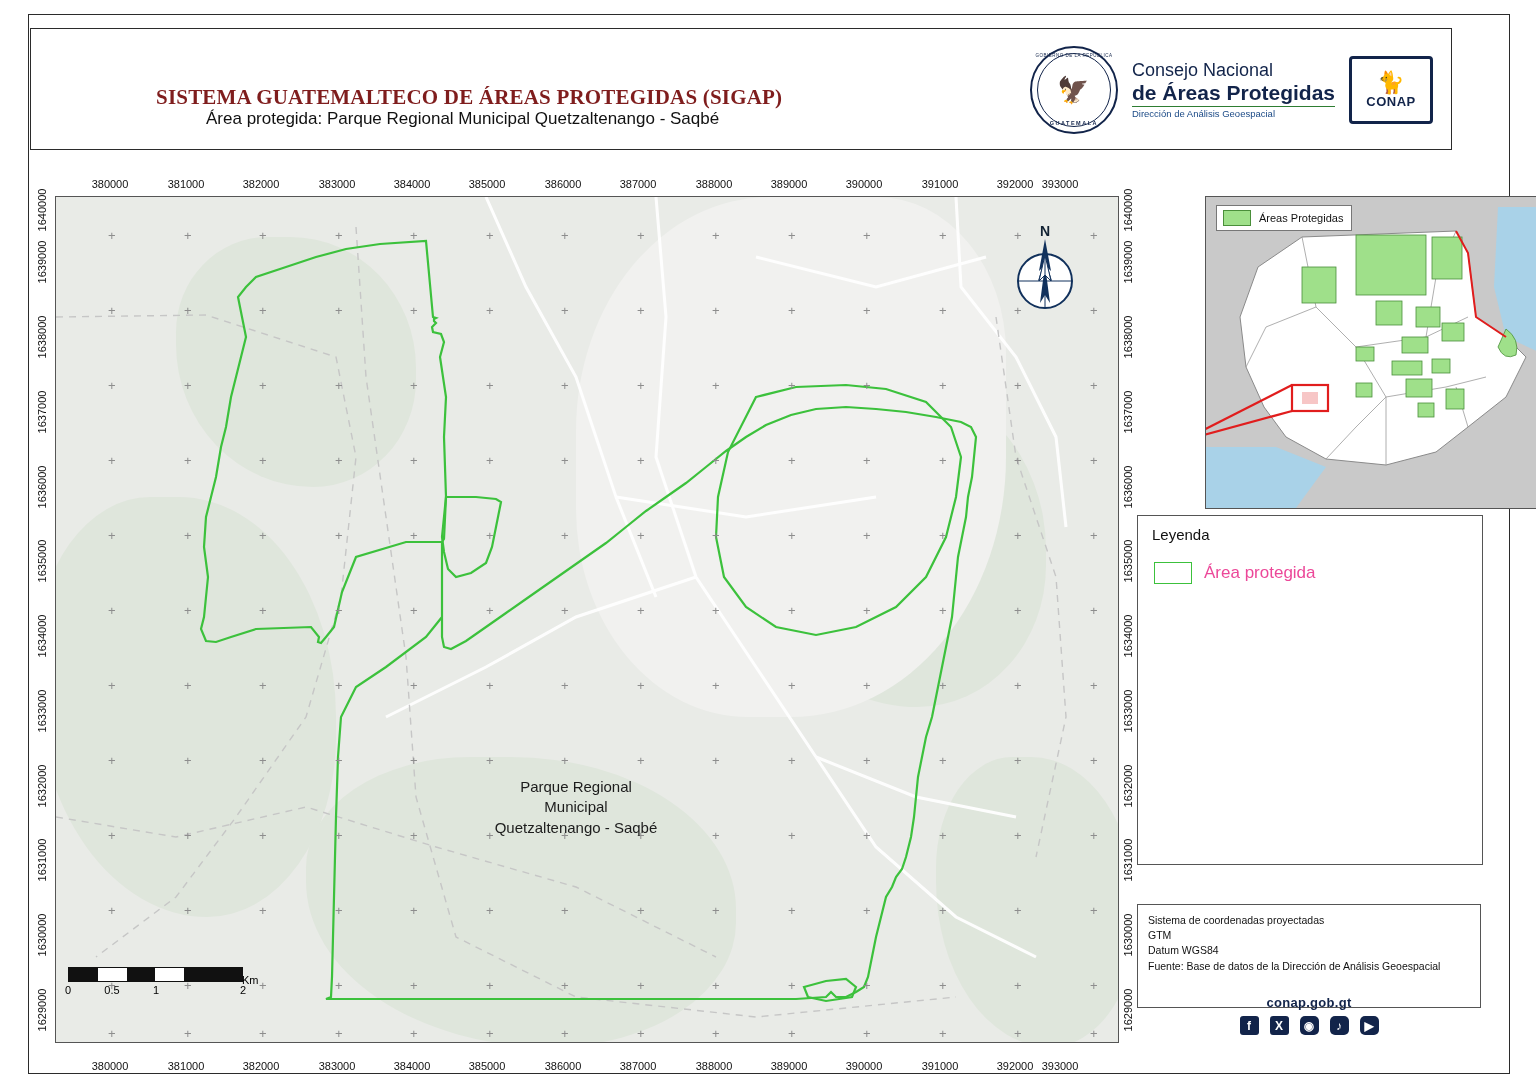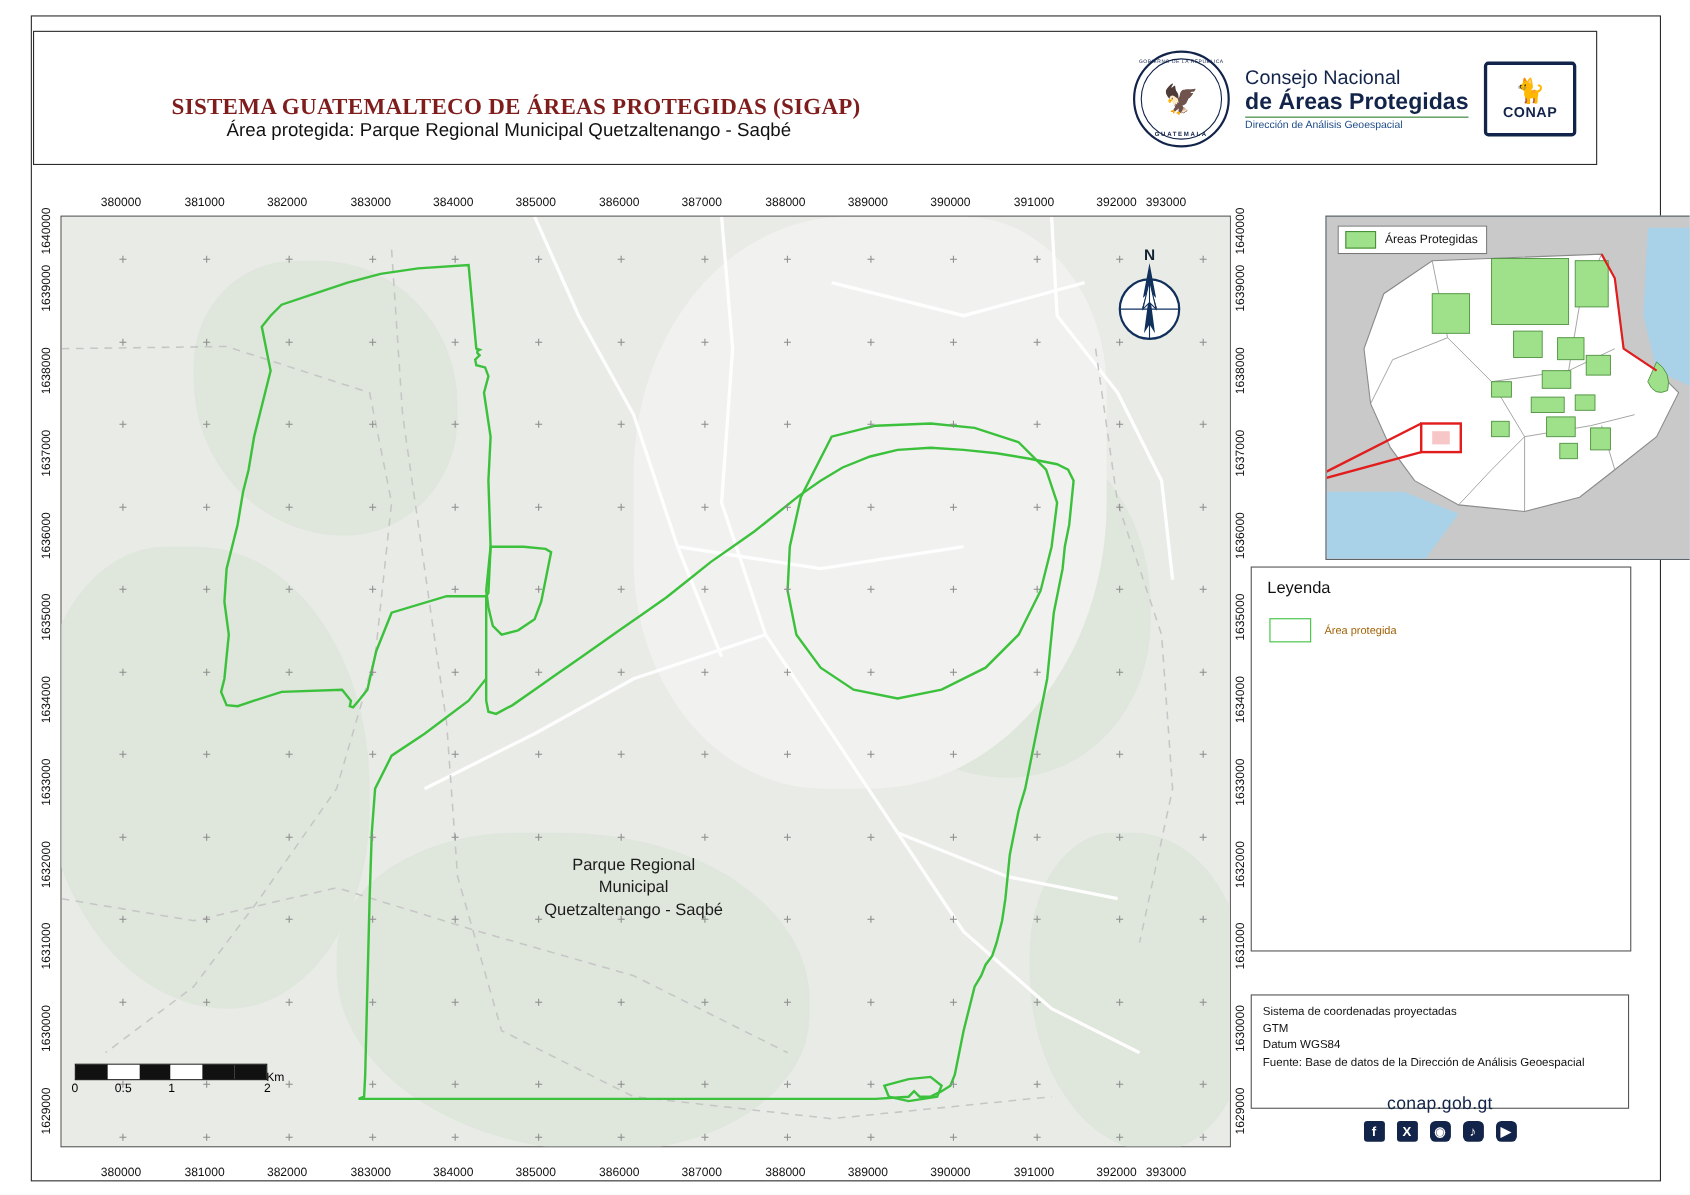--- a/index.html
+++ b/index.html
@@ -52,31 +52,31 @@
   .sb-labels{position:relative;height:16px;margin-top:2px;}
   .sb-labels span{position:absolute;font-size:11px;transform:translateX(-50%);}
   .km{position:absolute;left:186px;bottom:56px;font-size:11px;}
 
   
   .locator{position:absolute;left:1205px;top:196px;width:344px;height:311px;border:1px solid #555;background:#c9dce8;overflow:hidden;}
   .legendbox{position:absolute;left:1137px;top:515px;width:344px;height:348px;border:1px solid #555;background:#fff;}
   .legend-title{position:absolute;left:14px;top:10px;font-size:15px;color:#111;}
   .legend-item{position:absolute;left:16px;top:46px;display:flex;align-items:center;gap:12px;}
   .legend-swatch{width:36px;height:20px;border:1.6px solid #3cc13c;background:#fff;}
-  .legend-label{font-size:10px;color:#a16207;}
+  .legend-label{font-size:17px;color:#ec4899;}
 
   .loc-legend{position:absolute;left:10px;top:8px;background:#fff;border:1px solid #777;padding:4px 8px 4px 6px;display:flex;align-items:center;gap:8px;}
   .loc-swatch{width:26px;height:14px;background:#9fe08a;border:1px solid #4a8f3a;}
   .loc-legend span{font-size:11px;color:#111;}
 
   .metabox{position:absolute;left:1137px;top:904px;width:344px;height:104px;border:1px solid #555;background:#fff;padding:8px 10px;box-sizing:border-box;}
   .metabox div{font-size:10.5px;color:#111;line-height:1.45;}
 
   .footer{position:absolute;left:1137px;top:995px;width:344px;text-align:center;}
-  .footer .url{font-size:16px;font-weight:normal;color:#12244a;letter-spacing:.3px;}
+  .footer .url{font-size:13px;font-weight:bold;color:#12244a;letter-spacing:.3px;}
   .social{margin-top:6px;display:flex;justify-content:center;gap:11px;color:#12244a;}
   .social .ic{width:19px;height:19px;display:flex;align-items:center;justify-content:center;font-size:12px;font-weight:bold;}
   .sq{background:#12244a;color:#fff;border-radius:3px;}
   .rd{background:#12244a;color:#fff;border-radius:5px;}
 </style>
 </head>
 <body>
 
 <div class="frame"></div>
 

